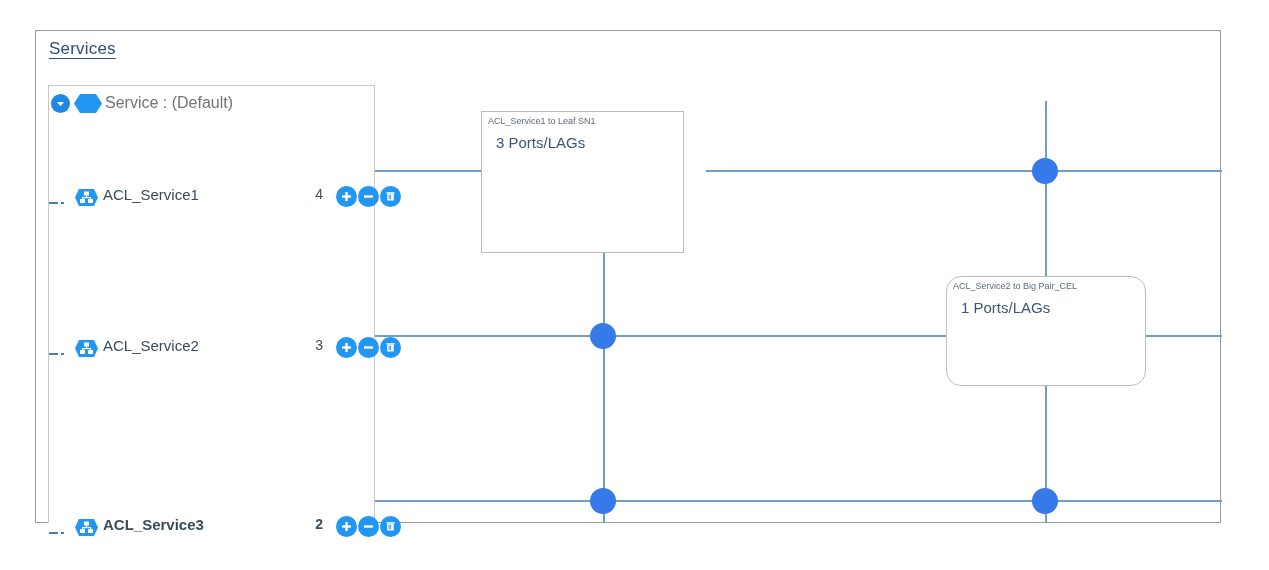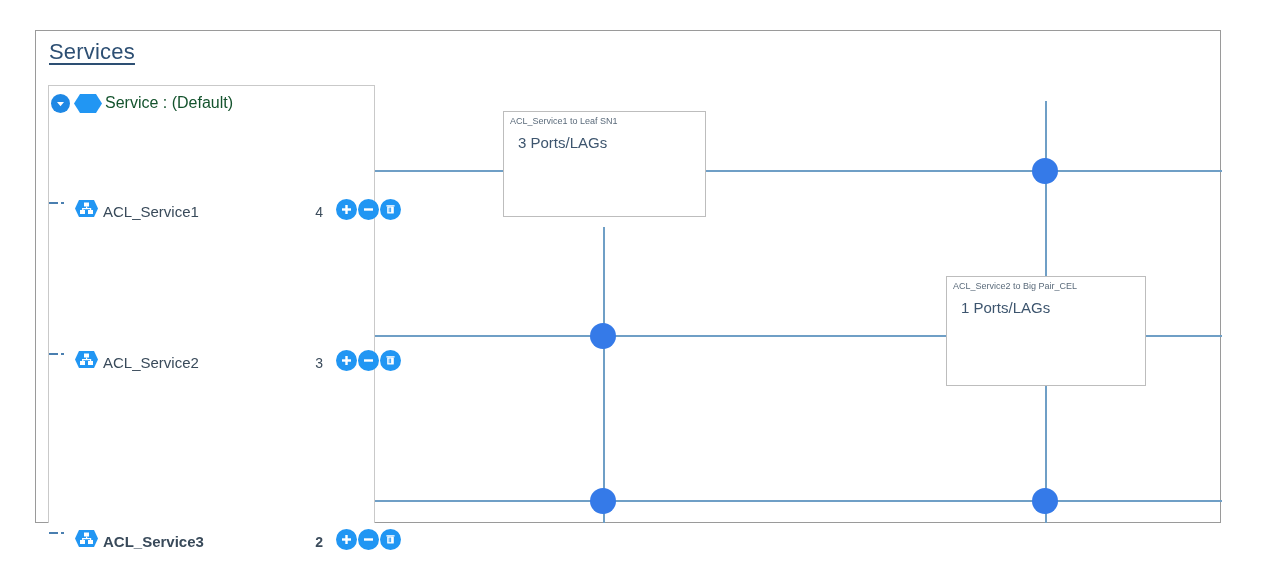--- a/index.html
+++ b/index.html
@@ -25,21 +25,21 @@
     border: 1px solid #9a9a9a;
     box-sizing: border-box;
     background: #ffffff;
   }
 
   
   #services-heading {
     position: absolute;
     left: 13px;
     top: 8px;
-    font-size: 22px;
+    font-size: 17px;
     color: #2d4f73;
     text-decoration: underline;
     text-underline-offset: 4px;
     letter-spacing: .2px;
     white-space: nowrap;
   }
 
   
   #tree-panel {
     position: absolute;
@@ -76,32 +76,32 @@
   }
   .toggle-circle svg { display:block; }
   .group-hex {
     width: 28px;
     height: 19px;
     flex: 0 0 auto;
     margin-left: 4px;
   }
   .group-label {
     font-size: 16px;
-    color: #14532d;
+    color: #737373;
     margin-left: 3px;
   }
 
   
   .svc-row {
     position: absolute;
     left: 0;
     height: 34px;
     width: 327px;
     display: flex;
-    align-items: flex-end;
+    align-items: flex-start;
     white-space: nowrap;
   }
   .branch {
     position: relative;
     width: 26px;
     height: 34px;
     flex: 0 0 auto;
   }
   .branch .dash1 {
     position: absolute;
@@ -361,23 +361,23 @@
   <div class="vline" style="left:567px; top:196px; width:2px; height:296px;"></div>
 
   <div class="vline" style="left:1009px; top:70px; width:2px; height:175px;"></div>
   <div class="vline" style="left:1009px; top:355px; width:2px; height:137px;"></div>
 
   <div class="node-dot" style="left:996px; top:127px;"></div>
   <div class="node-dot" style="left:554px; top:292px;"></div>
   <div class="node-dot" style="left:554px; top:457px;"></div>
   <div class="node-dot" style="left:996px; top:457px;"></div>
 
-  <div class="info-box" style="left:467px; top:80px; width:203px; height:106px;">
+  <div class="info-box" style="left:445px; top:80px; width:203px; height:142px;">
     <span class="info-title">ACL_Service1 to Leaf SN1</span>
     <span class="info-value">3 Ports/LAGs</span>
   </div>
 
-  <div class="info-box" style="left:910px; top:245px; width:200px; height:110px;">
+  <div class="info-box" style="left:910px; top:245px; width:200px; height:110px;border-radius:15px;">
     <span class="info-title">ACL_Service2 to Big Pair_CEL</span>
     <span class="info-value">1 Ports/LAGs</span>
   </div>
 
 </div>
 
 </body></html>

